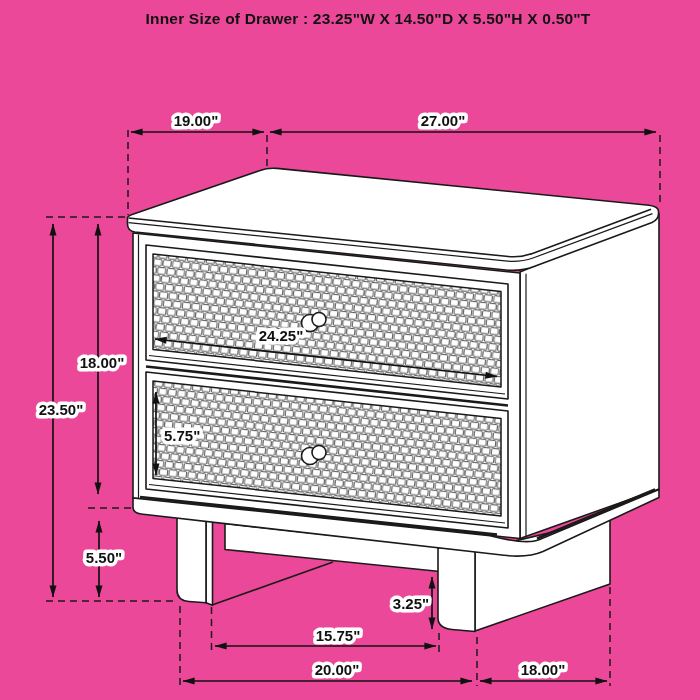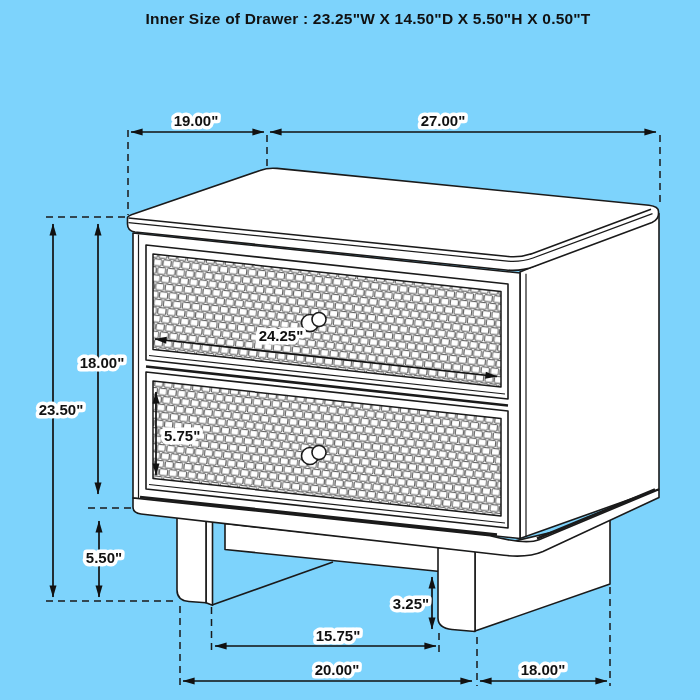--- a/index.html
+++ b/index.html
@@ -1,16 +1,16 @@
 <!DOCTYPE html>
 <html><head>
 <meta charset="utf-8">
 <style>
   html,body{margin:0;padding:0;background:#ffffff;}
-  .stage{width:700px;height:700px;background:#7dd3fc;position:relative;overflow:hidden;
+  .stage{width:700px;height:700px;background:#ec4899;position:relative;overflow:hidden;
          font-family:"Liberation Sans",sans-serif;}
   svg{display:block;}
   text{font-family:"Liberation Sans",sans-serif;font-weight:bold;fill:#111;}
   .dim-label{font-size:15px;paint-order:stroke;stroke:#ffffff;stroke-width:7px;stroke-linejoin:round;}
   .title-label{font-size:15.5px;letter-spacing:.2px;}
   .ln{stroke:#1a1a1a;stroke-width:1.6;fill:none;}
   .ln-heavy{stroke:#1a1a1a;stroke-width:2.7;fill:none;}
   .ln-mid{stroke:#1a1a1a;stroke-width:1.2;fill:none;}
   .face{fill:#ffffff;stroke:#1a1a1a;stroke-width:1.6;stroke-linejoin:round;}
   .panel{fill:url(#weave);stroke:#1a1a1a;stroke-width:1.5;stroke-linejoin:round;}

